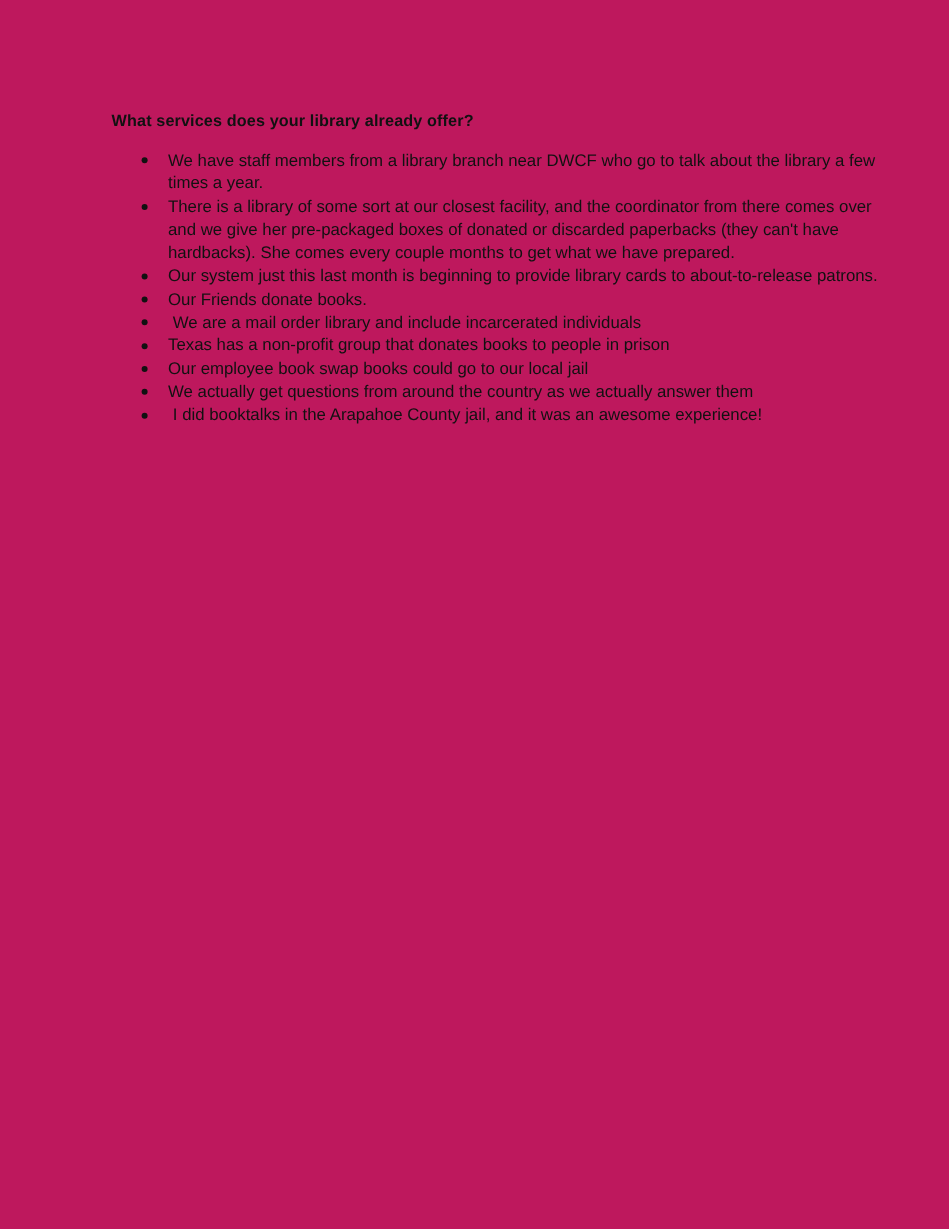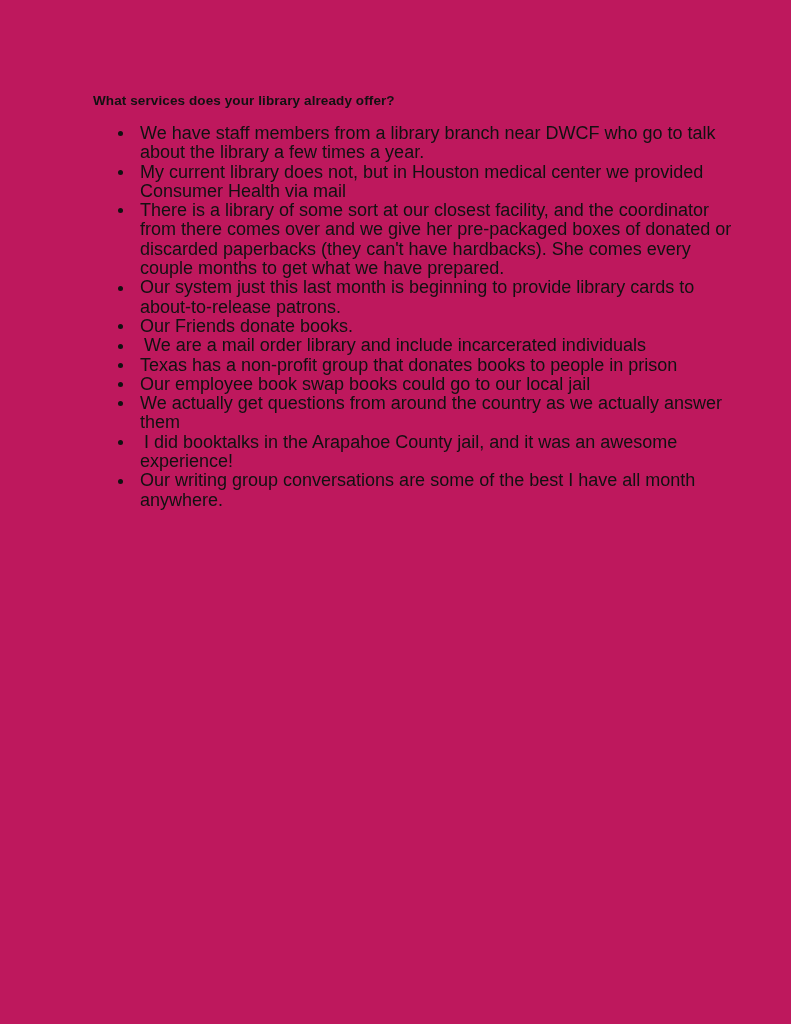--- a/index.html
+++ b/index.html
@@ -34,21 +34,21 @@
   }
   ul.bullet-list {
     list-style: none;
     margin: 14px 0 0 0;
     padding: 0 0 0 47px;
     width: 602px;
     box-sizing: content-box;
   }
   ul.bullet-list li {
     position: relative;
-    font-size: 18px;
+    font-size: 14px;
     line-height: 19.3px;
     margin: 0;
     padding: 0;
   }
   ul.bullet-list li::before {
     content: "";
     position: absolute;
     left: -22px;
     top: 7.3px;
     width: 5px;
@@ -61,24 +61,22 @@
   }
 </style>
 </head>
 <body>
 
 <div class="page">
   <h1 class="doc-title">What services does your library already offer?</h1>
 
   <ul class="bullet-list">
     <li>We have staff members from a library branch near DWCF who go to talk about the library a few times a year.</li>
-    <li>My current library does not, but in Houston medical center we provided Consumer Health via mail</li>
     <li>There is a library of some sort at our closest facility, and the coordinator from there comes over and we give her pre-packaged boxes of donated or discarded paperbacks (they can't have hardbacks). She comes every couple months to get what we have prepared.</li>
     <li>Our system just this last month is beginning to provide library cards to about-to-release patrons.</li>
     <li>Our Friends donate books.</li>
     <li class="indent-sp">We are a mail order library and include incarcerated individuals</li>
     <li>Texas has a non-profit group that donates books to people in prison</li>
     <li>Our employee book swap books could go to our local jail</li>
     <li>We actually get questions from around the country as we actually answer them</li>
     <li class="indent-sp">I did booktalks in the Arapahoe County jail, and it was an awesome experience!</li>
-    <li>Our writing group conversations are some of the best I have all month anywhere.</li>
   </ul>
 </div>
 
 </body></html>

